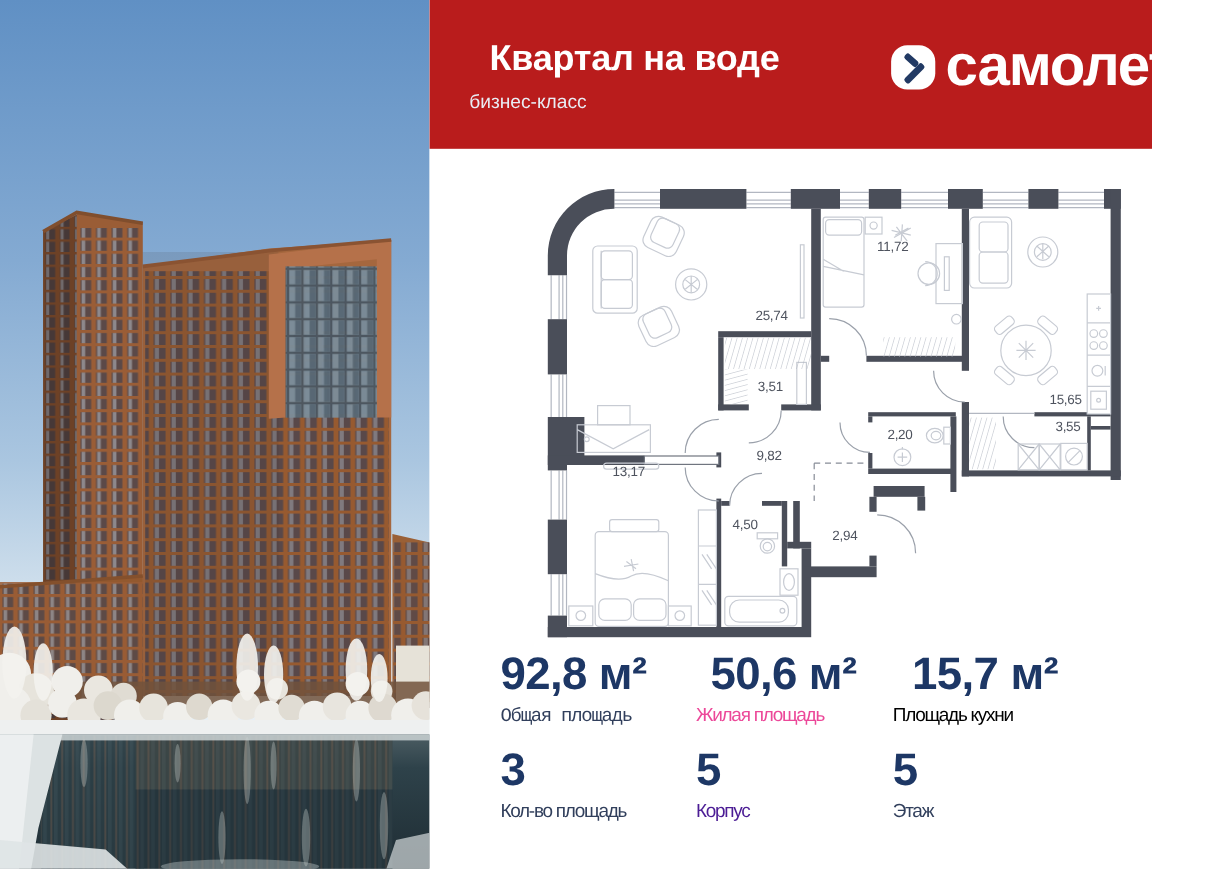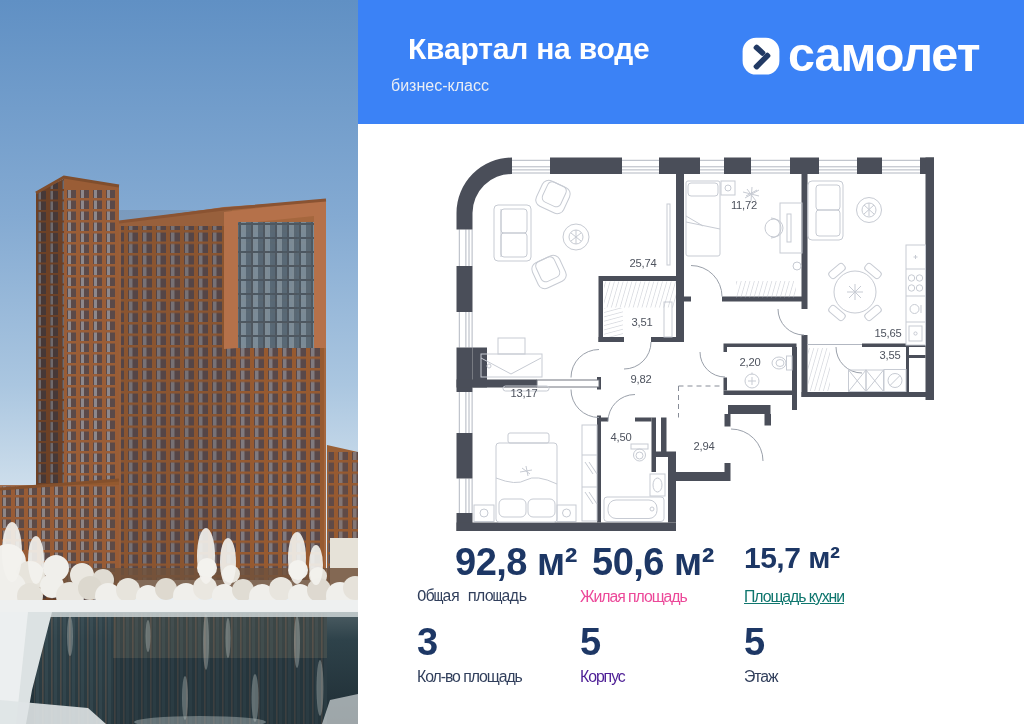--- a/index.html
+++ b/index.html
@@ -144,21 +144,21 @@
 <rect x="0" y="612" width="358" height="5" fill="#ccd5d6" opacity="0.85"></rect>
 
 <polygon points="0,612 52,612 32,690 26,724 0,724" fill="#dce2e3"></polygon>
 <polygon points="0,612 28,612 16,724 0,724" fill="#eceff0"></polygon>
 
 <polygon points="0,700 88,708 106,724 0,724" fill="#dfe4e5" opacity="0.9"></polygon>
 <ellipse cx="200" cy="722" rx="66" ry="6" fill="#c3ccce" opacity="0.4"></ellipse>
 <polygon points="330,700 358,694 358,724 322,724" fill="#d4dadb" opacity="0.7"></polygon>
 </svg>
 
-<div class="abs" style="left:358px;top:0;width:666px;height:124px;background:#3b82f6;">
+<div class="abs" style="left:358px;top:0;width:602px;height:124px;background:#b91c1c;">
 
   <div class="abs" style="left:50px;top:32px;font-size:30px;font-weight:bold;color:#ffffff;letter-spacing:-0.2px;">Квартал на воде</div>
 
   <div class="abs" style="left:33px;top:77px;font-size:16px;color:#e9edf4;">бизнес-класс</div>
 
   <svg class="abs" style="left:384px;top:34px" width="244" height="44" viewBox="742 34 244 44">
 
     <rect x="742.6" y="37.8" width="36.8" height="36.8" rx="13.5" fill="#ffffff"></rect>
 
     <g fill="#223a64">
@@ -442,24 +442,24 @@
   <text x="890" y="359">3,55</text>
 
   <text x="524" y="397">13,17</text>
 
   <text x="621" y="441">4,50</text>
 
   <text x="704" y="450">2,94</text>
 </g>
 </svg>
 
-<div class="abs" style="left:417px;top:541px;font-size:38px;font-weight:bold;color:#1d3765;letter-spacing:-0.5px;margin-left:38px;">92,8 м²</div>
+<div class="abs" style="left:417px;top:541px;font-size:38px;font-weight:bold;color:#1d3765;letter-spacing:-0.5px;">92,8 м²</div>
 <div class="abs" style="left:417px;top:588px;font-size:15.8px;color:#313f5c;letter-spacing:-1.05px;font-family:Liberation Mono, monospace;">Общая площадь</div>
 <div class="abs" style="left:580px;top:541px;font-size:38px;font-weight:bold;color:#1d3765;letter-spacing:-0.5px;margin-left:12px;">50,6 м²</div>
 <div class="abs" style="left:580px;top:588px;font-size:15.8px;color:#ec4899;letter-spacing:-1.05px;">Жилая площадь</div>
-<div class="abs" style="left:744px;top:541px;font-size:30px;font-weight:bold;color:#1d3765;letter-spacing:-0.5px;">15,7 м²</div>
-<div class="abs" style="left:744px;top:588px;font-size:15.8px;color:#0f766e;letter-spacing:-1.05px;text-decoration:underline;">Площадь кухни</div>
+<div class="abs" style="left:760px;top:541px;font-size:38px;font-weight:bold;color:#1d3765;letter-spacing:-0.5px;">15,7 м²</div>
+<div class="abs" style="left:744px;top:588px;font-size:15.8px;color:#000000;letter-spacing:-1.05px;">Площадь кухни</div>
 <div class="abs" style="left:417px;top:621px;font-size:38px;font-weight:bold;color:#1d3765;">3</div>
 <div class="abs" style="left:417px;top:668px;font-size:15.8px;color:#313f5c;letter-spacing:-1.05px;">Кол-во площадь</div>
 <div class="abs" style="left:580px;top:621px;font-size:38px;font-weight:bold;color:#1d3765;">5</div>
 <div class="abs" style="left:580px;top:668px;font-size:15.8px;color:#4c1d95;letter-spacing:-1.05px;">Корпус</div>
 <div class="abs" style="left:744px;top:621px;font-size:38px;font-weight:bold;color:#1d3765;">5</div>
 <div class="abs" style="left:744px;top:668px;font-size:15.8px;color:#313f5c;letter-spacing:-1.05px;">Этаж</div>
 
 </body></html>

